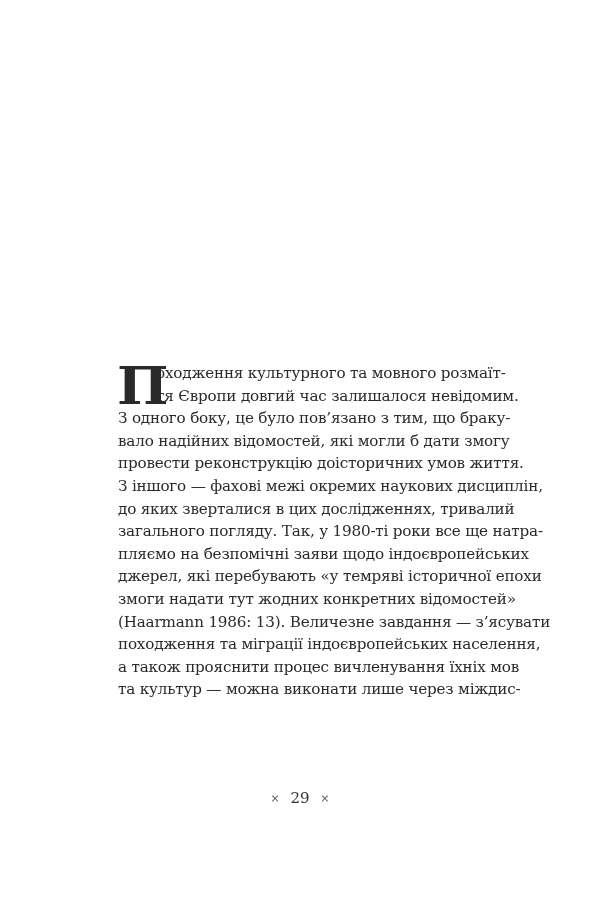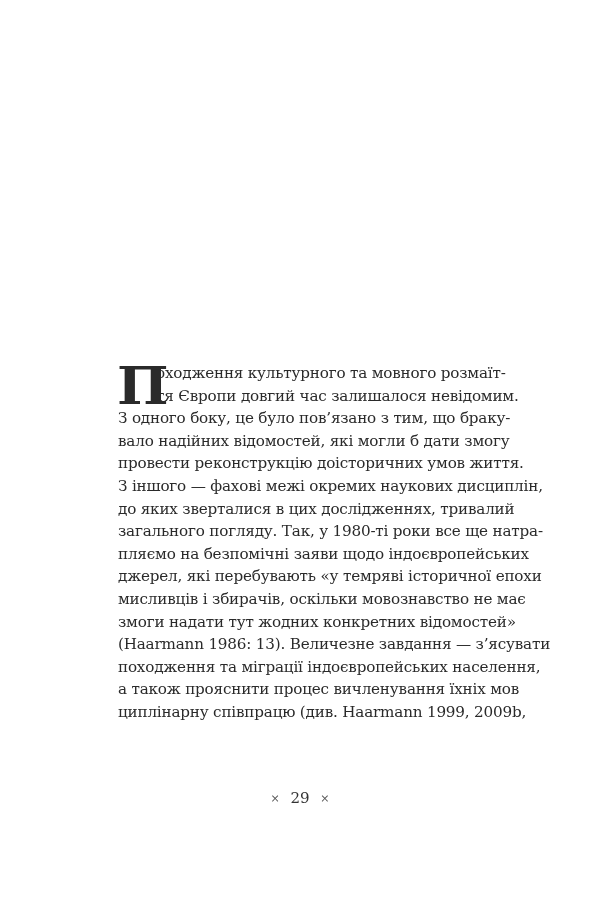--- a/index.html
+++ b/index.html
@@ -81,26 +81,25 @@
     <span class="line indent">оходження культурного та мовного розмаїт-</span>
     <span class="line indent">тя Європи довгий час залишалося невідомим.</span>
     <span class="line">З одного боку, це було пов’язано з тим, що браку-</span>
     <span class="line">вало надійних відомостей, які могли б дати змогу</span>
     <span class="line">провести реконструкцію доісторичних умов життя.</span>
     <span class="line">З іншого — фахові межі окремих наукових дисциплін,</span>
     <span class="line">до яких зверталися в цих дослідженнях, тривалий</span>
     <span class="line">загального погляду. Так, у 1980-ті роки все ще натра-</span>
     <span class="line">пляємо на безпомічні заяви щодо індоєвропейських</span>
     <span class="line">джерел, які перебувають «у темряві історичної епохи</span>
-    <span class="line">мисливців і збирачів, оскільки мовознавство не має</span>
     <span class="line">змоги надати тут жодних конкретних відомостей»</span>
     <span class="line">(Haarmann 1986: 13). Величезне завдання — з’ясувати</span>
     <span class="line">походження та міграції індоєвропейських населення,</span>
     <span class="line">а також прояснити процес вичленування їхніх мов</span>
-    <span class="line">циплінарну співпрацю (див. Haarmann 1999, 2009b,</span>
+    <span class="line">та культур — можна виконати лише через міждис-</span>
   </div>
 
   <div class="folio">
     <span class="orn">×</span>
     <span>29</span>
     <span class="orn">×</span>
   </div>
 </div>
 
 </body></html>

